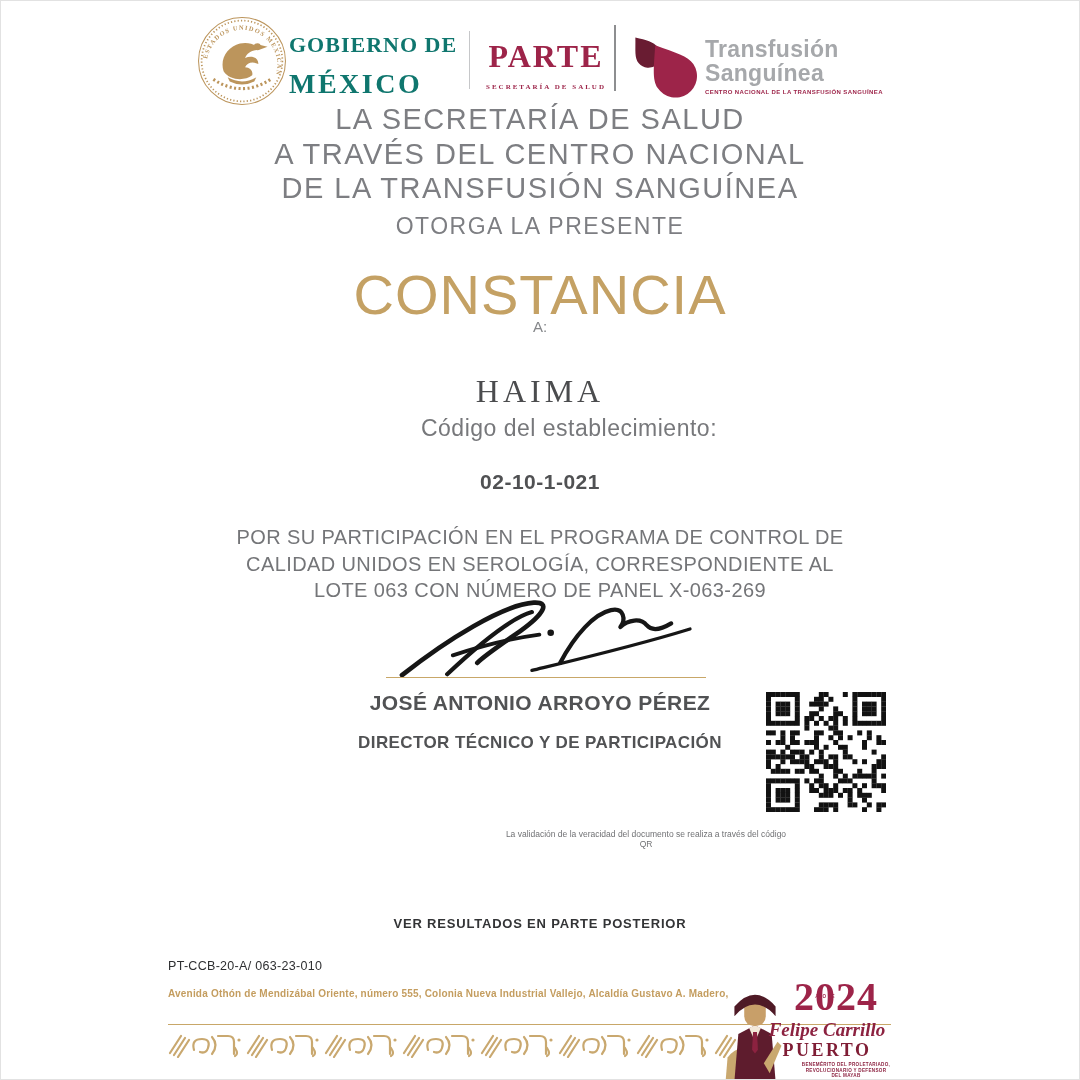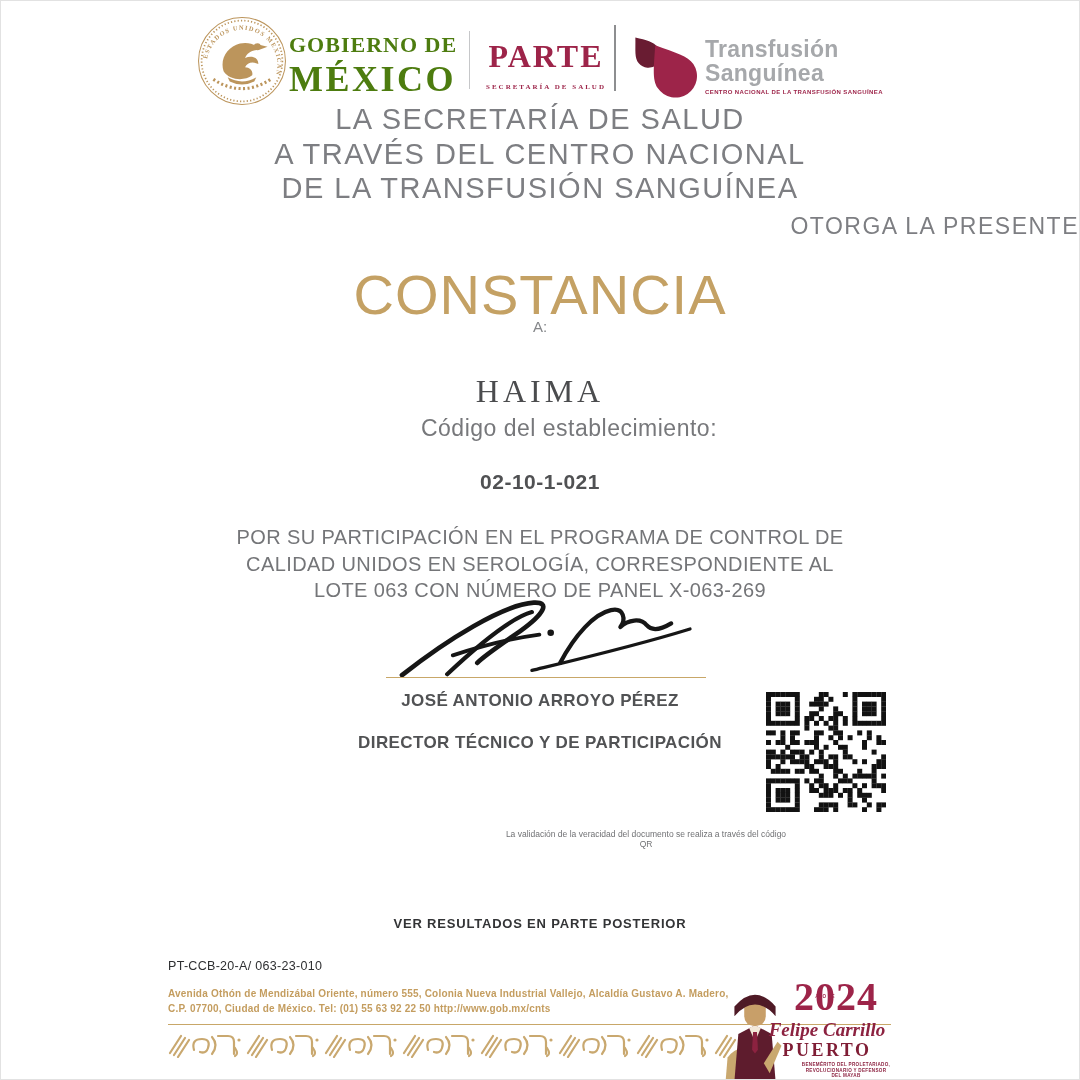--- a/index.html
+++ b/index.html
@@ -3,47 +3,47 @@
 <meta charset="utf-8">
 <style>
   html,body{margin:0;padding:0;background:#fff;}
   .page{
     position:relative;width:1080px;height:1080px;background:#fff;
     font-family:"Liberation Sans",sans-serif;overflow:hidden;
     box-sizing:border-box;border:1px solid #e2e2e2;
   }
   
   .seal{position:absolute;left:196px;top:15px;width:90px;height:90px;}
-  .gob-text{position:absolute;left:288px;top:33px;color:#4d7c0f;font-family:"Liberation Serif",serif;font-weight:bold;line-height:1;}
+  .gob-text{position:absolute;left:288px;top:33px;color:#0f766e;font-family:"Liberation Serif",serif;font-weight:bold;line-height:1;}
   .gob-l1{font-size:22px;letter-spacing:1px;}
-  .gob-l2{font-size:36px;letter-spacing:2.5px;margin-top:5px;}
+  .gob-l2{font-size:28px;letter-spacing:2.5px;margin-top:14px;}
   .vdiv1{position:absolute;left:468px;top:30px;width:1px;height:58px;background:#c6c7c9;}
   .salud{position:absolute;left:484px;top:39px;width:122px;text-align:center;color:#9D2449;font-family:"Liberation Serif",serif;}
   .salud-t{font-size:32px;font-weight:bold;letter-spacing:2px;line-height:1;}
   .salud-s{font-size:7px;font-weight:bold;letter-spacing:2px;margin-top:11px;}
   .vdiv2{position:absolute;left:613px;top:24px;width:2px;height:66px;background:#8d8e90;}
   .drops{position:absolute;left:624px;top:33px;width:78px;height:68px;}
   .cnts{position:absolute;left:704px;top:36px;line-height:1;}
   .cnts-l{font-size:23px;color:#a6a8ab;font-weight:bold;letter-spacing:.3px;line-height:24px;}
   .cnts-s{font-size:6px;color:#9D2449;font-weight:bold;letter-spacing:.4px;margin-top:4px;}
   
   .intro{position:absolute;left:0;top:101px;width:100%;text-align:center;color:#7d7e82;font-size:29px;letter-spacing:1.5px;line-height:34.5px;font-weight:300;}
-  .intro .l4{font-size:23px;letter-spacing:1.5px;margin-top:3px;text-align:right;}
+  .intro .l4{font-size:23px;letter-spacing:1.5px;margin-top:3px;}
   
   .big-title{position:absolute;left:0;top:261px;width:100%;text-align:center;color:#C4A164;font-size:56px;letter-spacing:1px;font-weight:300;}
   .to-label{position:absolute;left:0;top:317px;width:100%;text-align:center;color:#85878a;font-size:15px;}
   .recipient{position:absolute;left:0;top:372px;width:100%;text-align:center;color:#4b4c4e;font-family:"Liberation Serif",serif;font-size:32px;letter-spacing:4px;}
   .code-label{position:absolute;left:0;top:414px;width:100%;text-align:center;color:#77787b;font-size:23px;letter-spacing:.5px;padding-left:29px;}
   .code-value{position:absolute;left:0;top:469px;width:100%;text-align:center;color:#505153;font-size:21px;font-weight:bold;letter-spacing:.5px;}
   
   .body-par{position:absolute;left:0;top:523px;width:100%;text-align:center;color:#747578;font-size:20px;letter-spacing:.4px;line-height:26.5px;}
   
   .sig{position:absolute;left:385px;top:596px;width:320px;height:80px;}
   .sig-line{position:absolute;left:385px;top:676px;width:320px;height:1px;background:#c8a768;}
-  .signer-name{position:absolute;left:0;top:690px;width:100%;text-align:center;color:#515254;font-size:17px;font-weight:bold;letter-spacing:.4px;}
+  .signer-name{position:absolute;left:0;top:690px;width:100%;text-align:center;color:#515254;font-size:21px;font-weight:bold;letter-spacing:.4px;}
   .signer-title{position:absolute;left:0;top:732px;width:100%;text-align:center;color:#515254;font-size:17px;font-weight:bold;letter-spacing:.4px;}
   .issue-line{position:absolute;left:0;top:783px;width:100%;text-align:center;color:#b5935a;font-size:18px;font-weight:bold;letter-spacing:.4px;}
   
   .qr-box{position:absolute;left:765px;top:691px;width:120px;height:120px;background:#fff;}
   .qr-caption{position:absolute;left:500px;top:828px;width:290px;text-align:center;color:#707174;font-size:8.5px;}
   
   .back-note{position:absolute;left:0;top:915px;width:100%;text-align:center;color:#333436;font-size:13px;font-weight:600;letter-spacing:.8px;}
   .doc-code{position:absolute;left:167px;top:958px;color:#2e2f31;font-size:12.5px;letter-spacing:.3px;}
   
   .address{position:absolute;left:167px;top:986px;width:580px;color:#c49d5f;font-size:10px;font-weight:bold;line-height:14.5px;letter-spacing:.2px;}
@@ -429,21 +429,20 @@
         </g>
       </svg>
   </div>
   <div class="qr-caption">La validación de la veracidad del documento se realiza a través del código QR</div>
 
   <div class="back-note">VER RESULTADOS EN PARTE POSTERIOR</div>
   <div class="doc-code">PT-CCB-20-A/ 063-23-010</div>
 
   <div class="address">
     <div>Avenida Othón de Mendizábal Oriente, número 555, Colonia Nueva Industrial Vallejo, Alcaldía Gustavo A. Madero,</div>
-    <div>C.P. 07700, Ciudad de México. Tel: (01) 55 63 92 22 50 http://www.gob.mx/cnts</div>
   </div>
   <div class="gold-line"></div>
 
   <svg class="greca" width="574" height="26">
     <defs>
       <pattern id="greca" width="78" height="26" patternUnits="userSpaceOnUse">
         <g stroke="#C9A86F" stroke-width="2.2" fill="none" stroke-linecap="round">
           <path d="M3 21 L14 4 M7 23 L18 6 M11 25 L22 8"></path>
           <path d="M27 18 q-3 -11 8 -11 q9 0 6 9 q-2 6 -8 4"></path>
           <path d="M45 5 q7 8 0 17"></path>

